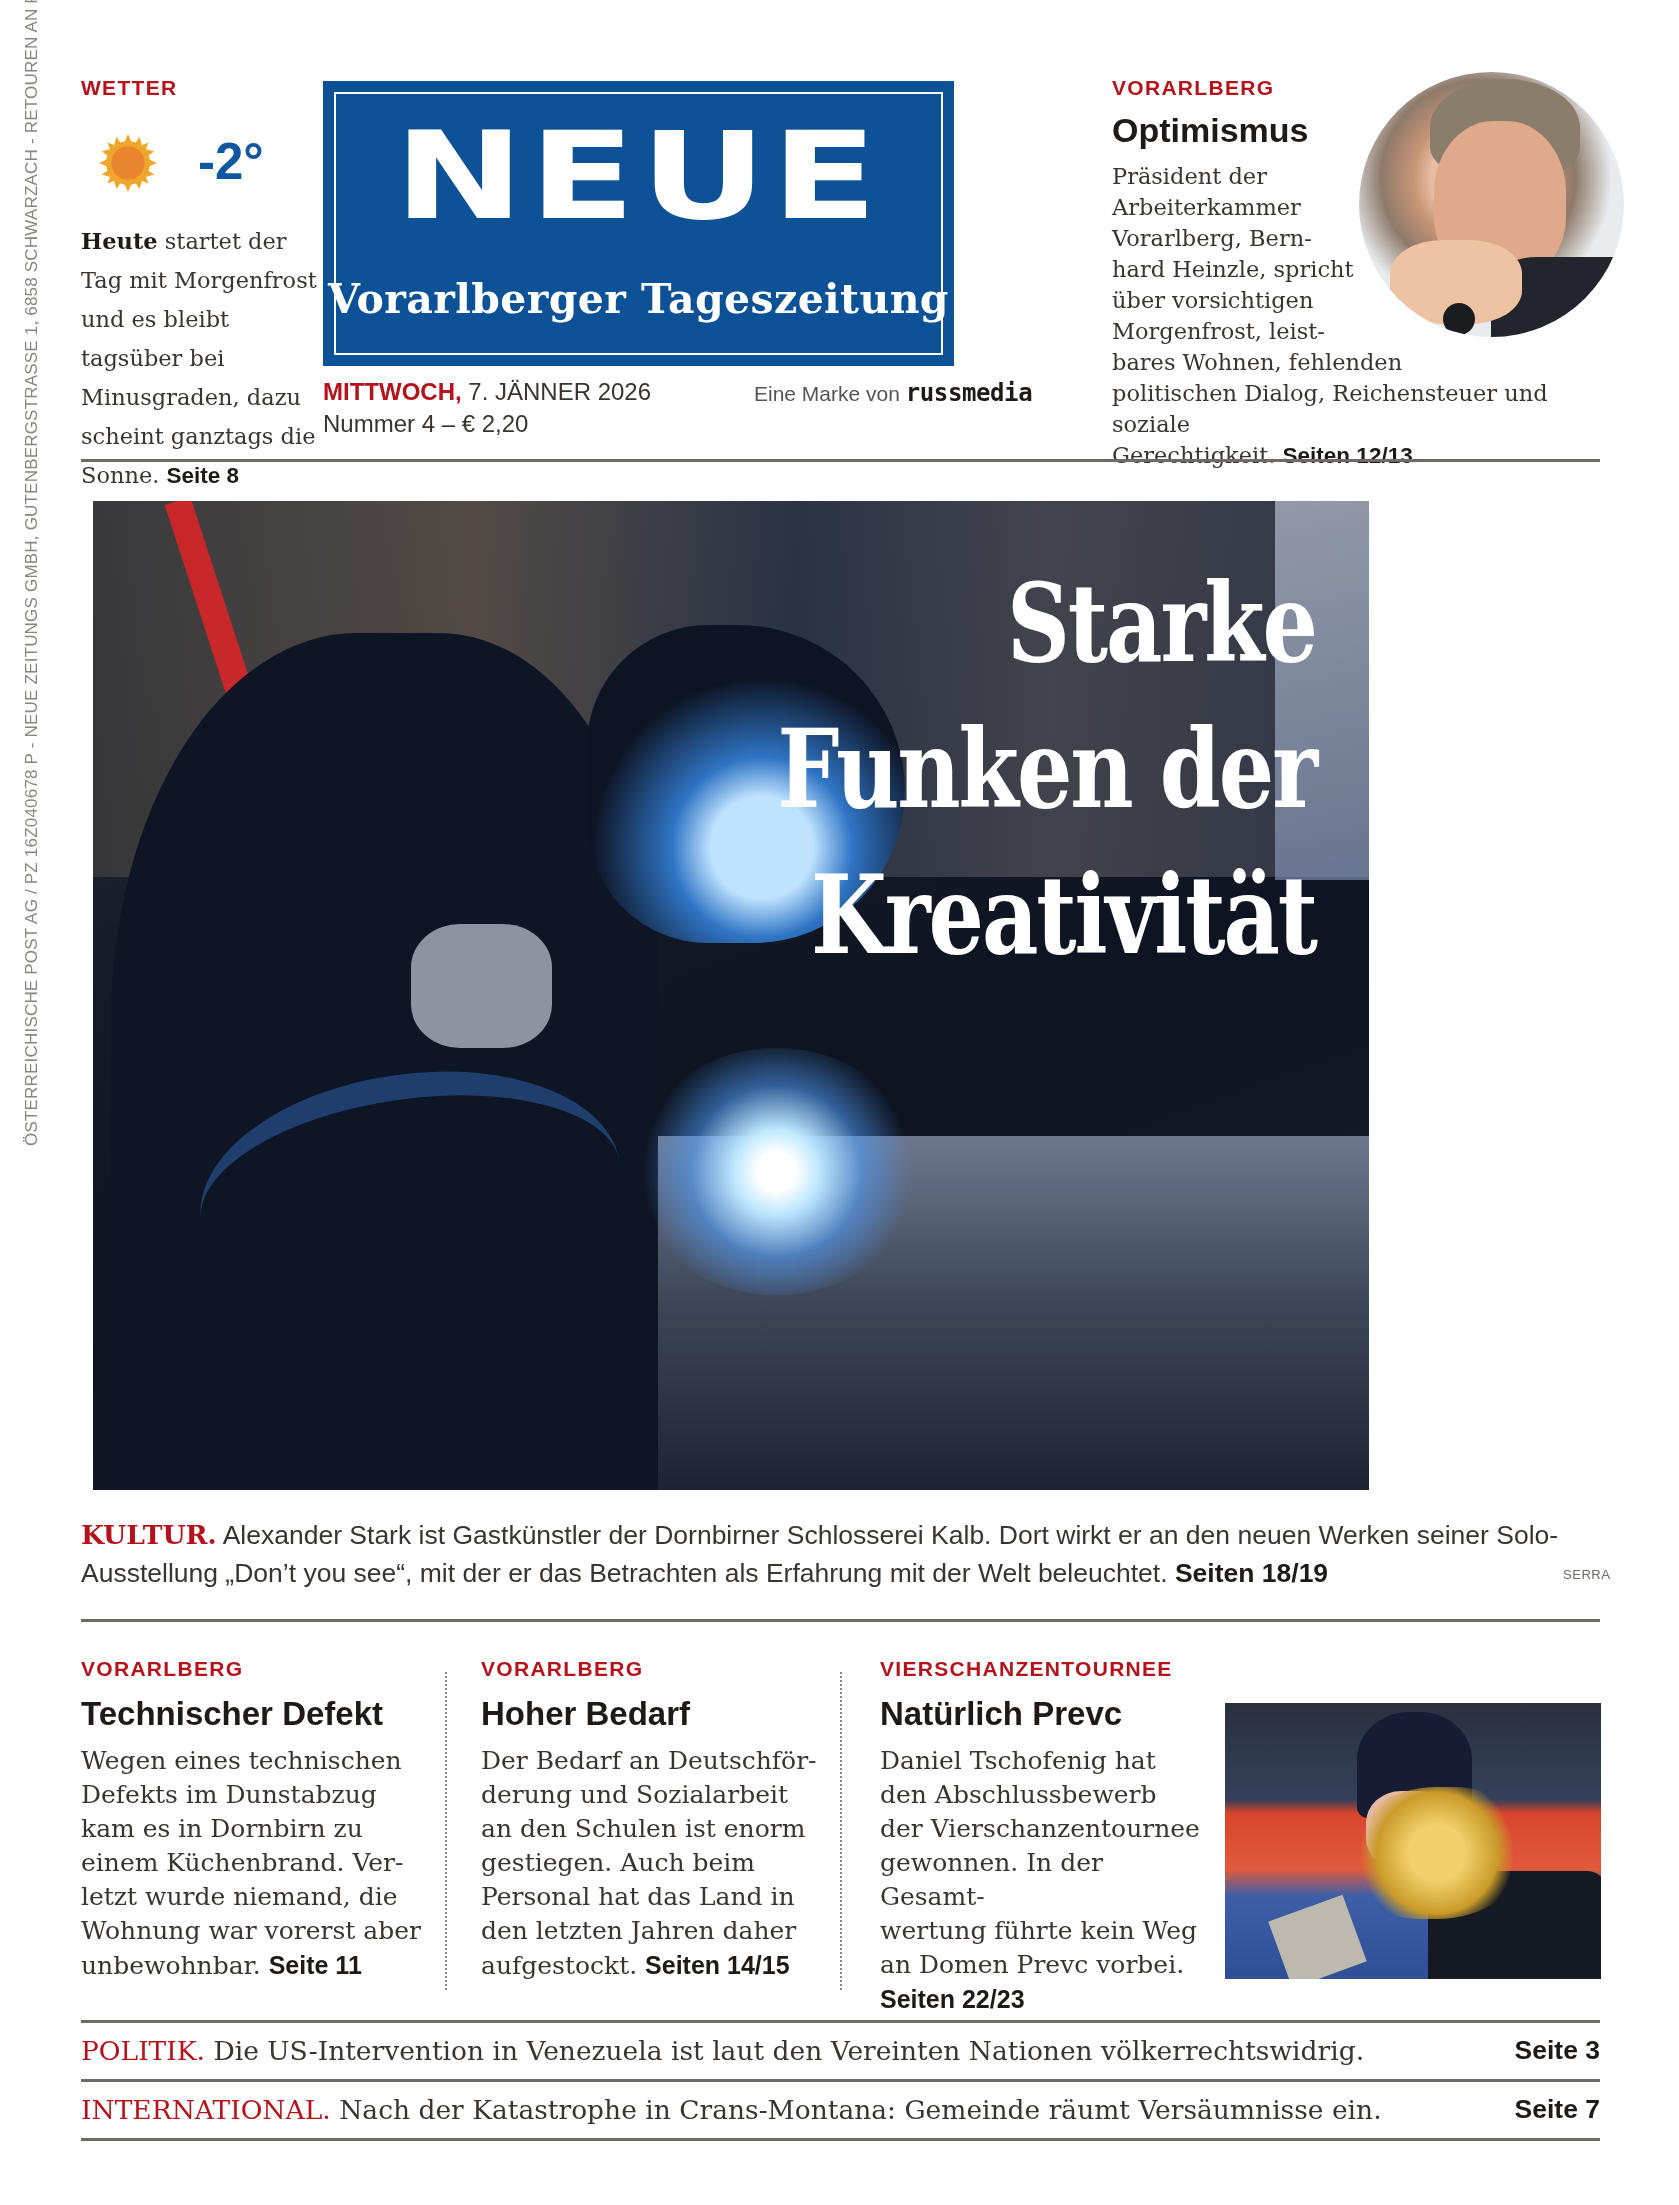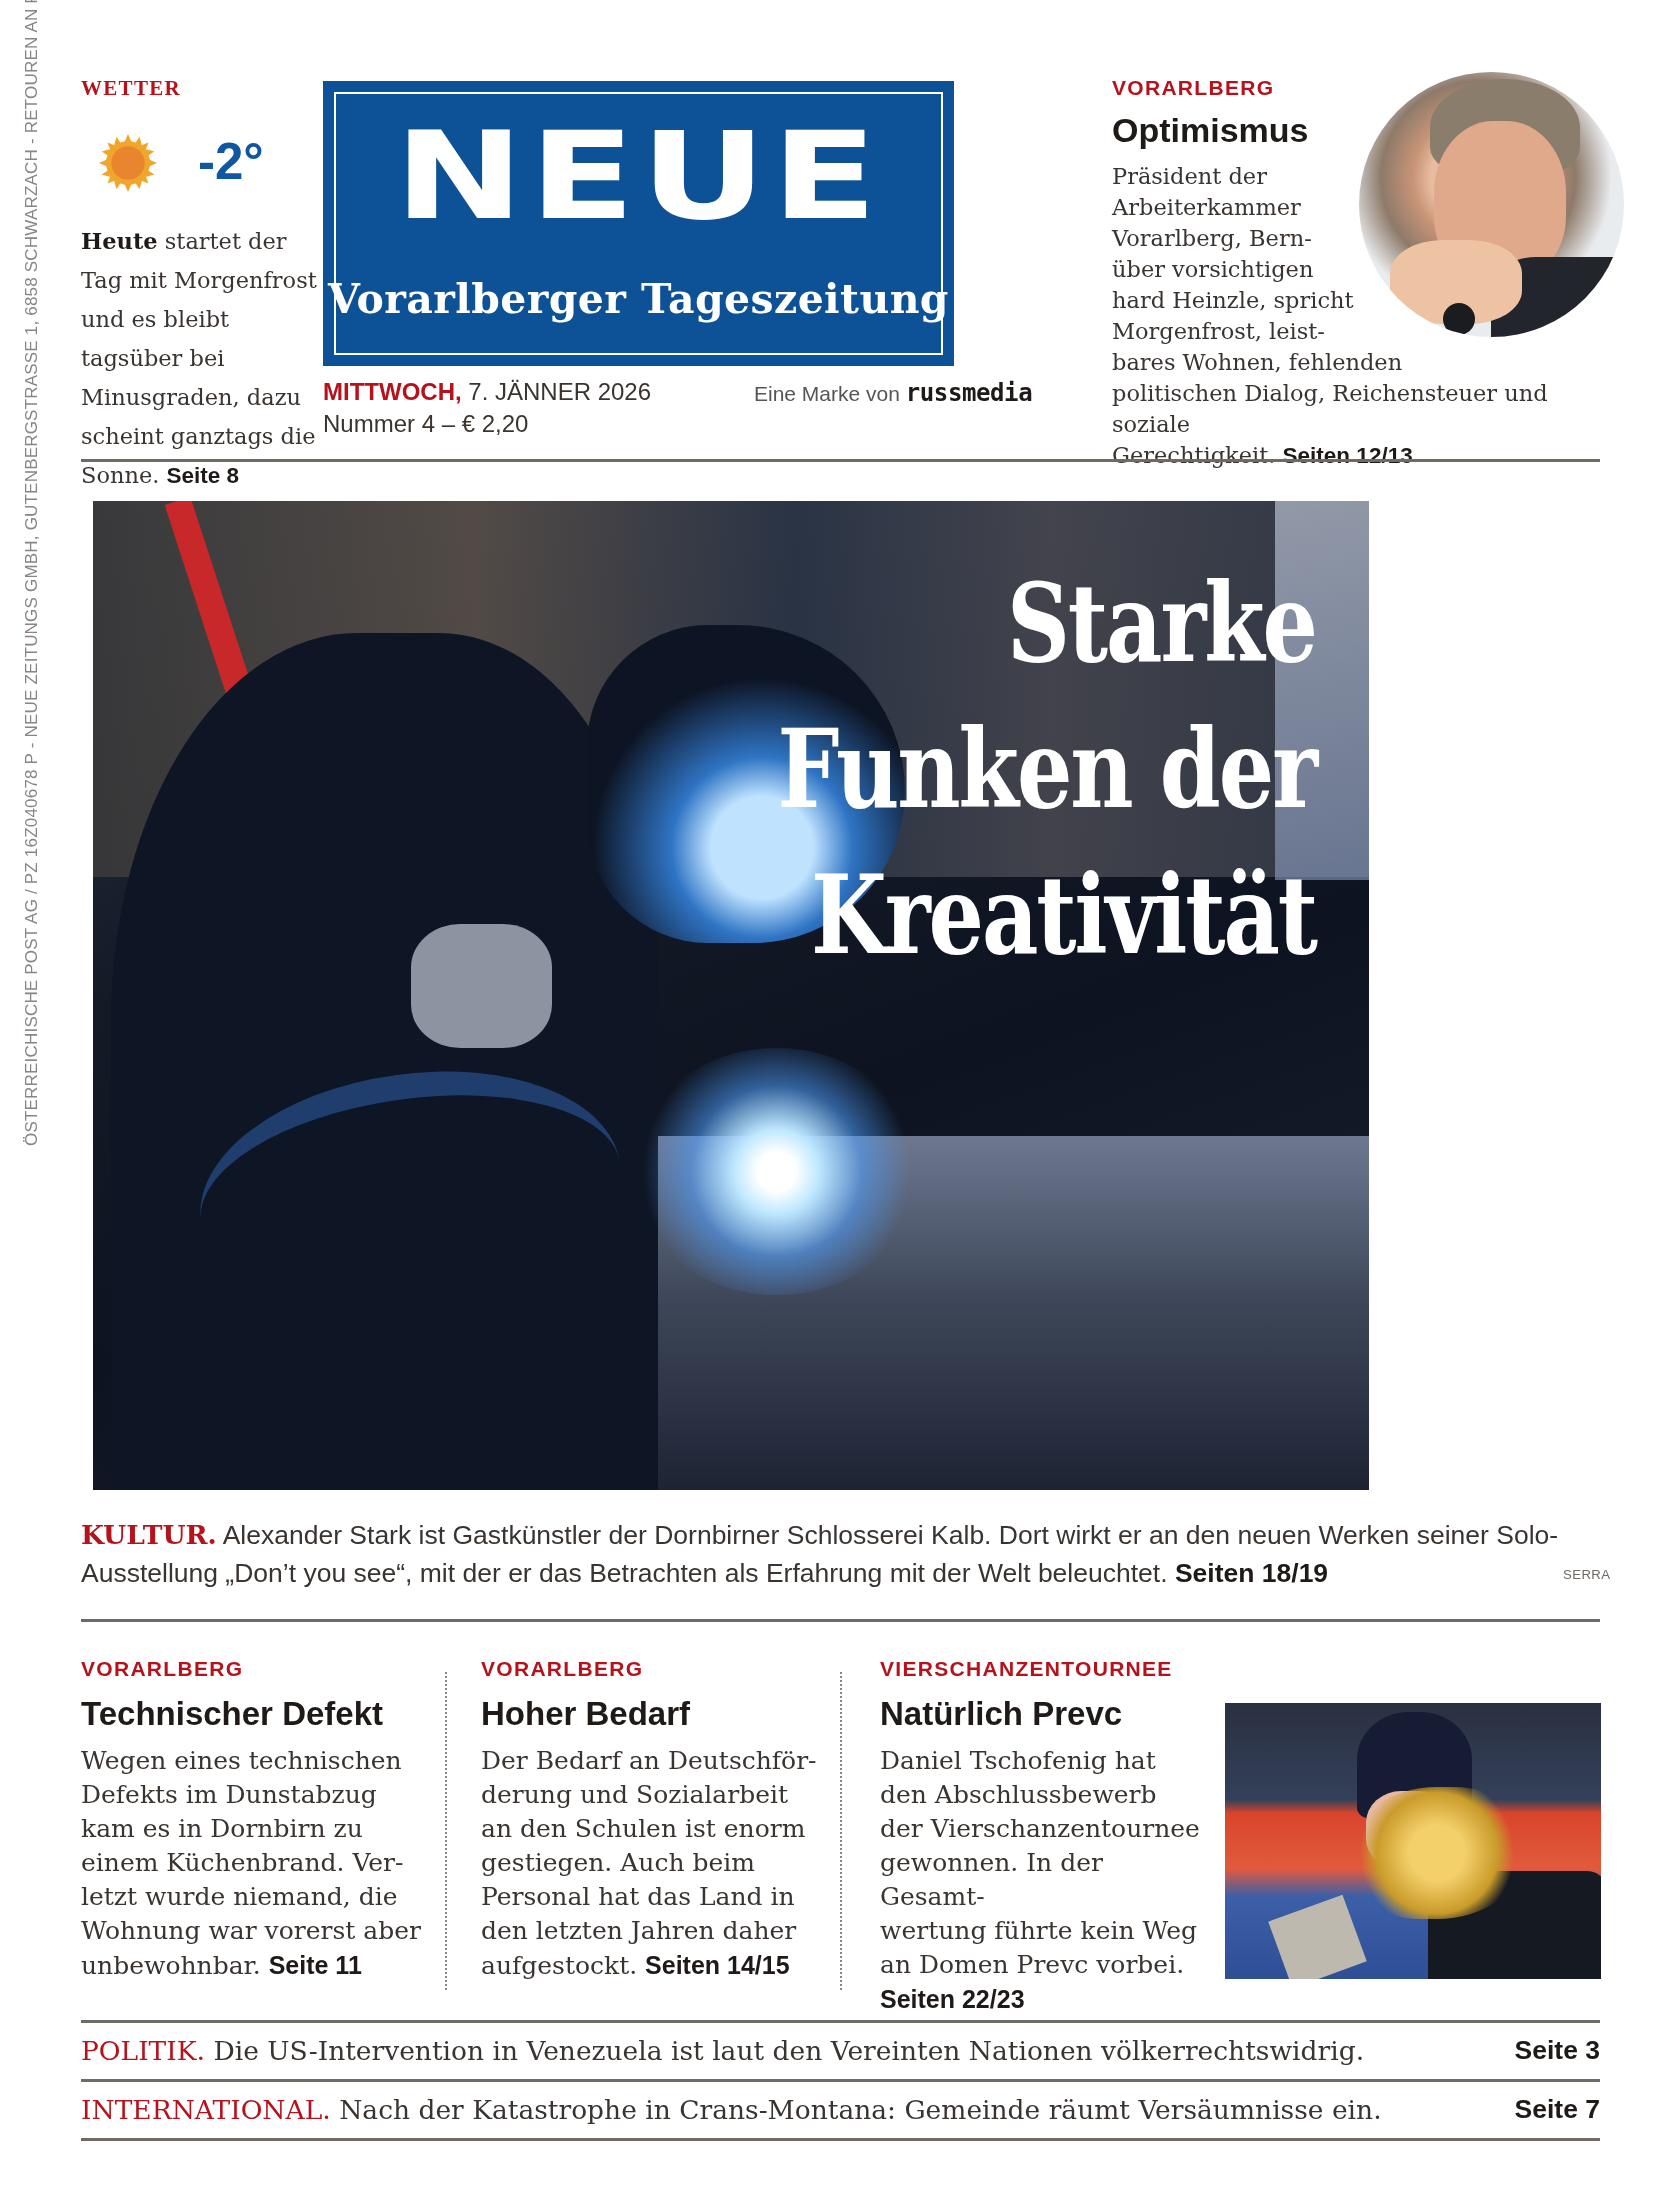--- a/index.html
+++ b/index.html
@@ -10,21 +10,21 @@
   .body{font-family:"DejaVu Serif","Liberation Serif",serif;color:#3a3431;}
   .cond{font-family:"Liberation Sans","DejaVu Sans",sans-serif;}
   .seite{font-family:"Liberation Sans","DejaVu Sans",sans-serif;font-weight:bold;color:#1f1a17;}
   .rule{position:absolute;left:81px;width:1519px;height:2.6px;background:#6f6a64;}
 
   
   #spine{left:17.6px;top:79px;width:35px;height:1067px;}
   #spine span{position:absolute;left:0;top:0;transform-origin:0 0;transform:translate(3.5px,1067px) rotate(-90deg);white-space:nowrap;font-family:"Liberation Sans","DejaVu Sans",sans-serif;font-size:17px;color:#8a8581;width:1067px;text-align:left;letter-spacing:0.2px;}
 
   
-  #weather-kicker{left:81px;top:76px;font-family:Liberation Serif, serif;}
+  #weather-kicker{left:81px;top:76px;}
   #sun{left:99px;top:134px;width:58px;height:58px;}
   #temp{left:198px;top:132px;font-family:"Liberation Sans","DejaVu Sans",sans-serif;font-weight:bold;font-size:51px;color:#0f57a0;}
   #weather-text{left:81px;top:222px;width:238px;font-size:22.5px;line-height:39px;}
 
   
   #masthead{left:323px;top:81px;width:631px;height:285px;background:#0d5196;box-sizing:border-box;}
   #masthead .inner{position:absolute;left:10.6px;top:10.6px;right:10.6px;bottom:10.6px;border:2.6px solid #fff;}
   #logo{position:absolute;left:0;right:0;top:35px;text-align:center;font-family:"DejaVu Sans","Liberation Sans",sans-serif;font-weight:bold;color:#fff;font-size:155px;line-height:155px;letter-spacing:5.3px;transform:scaleY(0.78);transform-origin:50% 0;}
   #logo-sub{position:absolute;left:0;right:0;top:194px;text-align:center;font-family:"DejaVu Serif","Liberation Serif",serif;font-weight:bold;color:#fff;font-size:41px;letter-spacing:0.4px;}
   #date-line{left:323px;top:378px;font-family:"Liberation Sans","DejaVu Sans",sans-serif;font-size:24px;color:#3a3431;text-align:right;}
@@ -127,22 +127,22 @@
 <div id="date-line" class="abs"><span class="day">MITTWOCH,</span><span> 7. JÄNNER 2026</span></div>
 <div id="issue-line" class="abs">Nummer 4 – € 2,20</div>
 <div id="brand-line" class="abs"><span>Eine Marke von </span><b>russmedia</b></div>
 
 <div id="tr-kicker" class="abs kicker">VORARLBERG</div>
 <div id="tr-head" class="abs head">Optimismus</div>
 <div id="tr-text" class="abs body">
   <span class="l">Präsident der</span>
   <span class="l">Arbeiterkammer</span>
   <span class="l">Vorarlberg, Bern-</span>
+  <span class="l">hard Heinzle, spricht</span>
   <span class="l">über vorsichtigen</span>
-  <span class="l">hard Heinzle, spricht</span>
   <span class="l">Morgenfrost, leist-</span>
   <span class="l">bares Wohnen, fehlenden</span>
   <span class="l">politischen Dialog, Reichensteuer und soziale</span>
   <span class="l"><span>Gerechtigkeit. </span><b class="seite">Seiten 12/13</b></span>
 </div>
 <div id="portrait" class="abs">
   <div class="hair"></div>
   <div class="face"></div>
   <div class="suit"></div>
   <div class="hand"></div>

